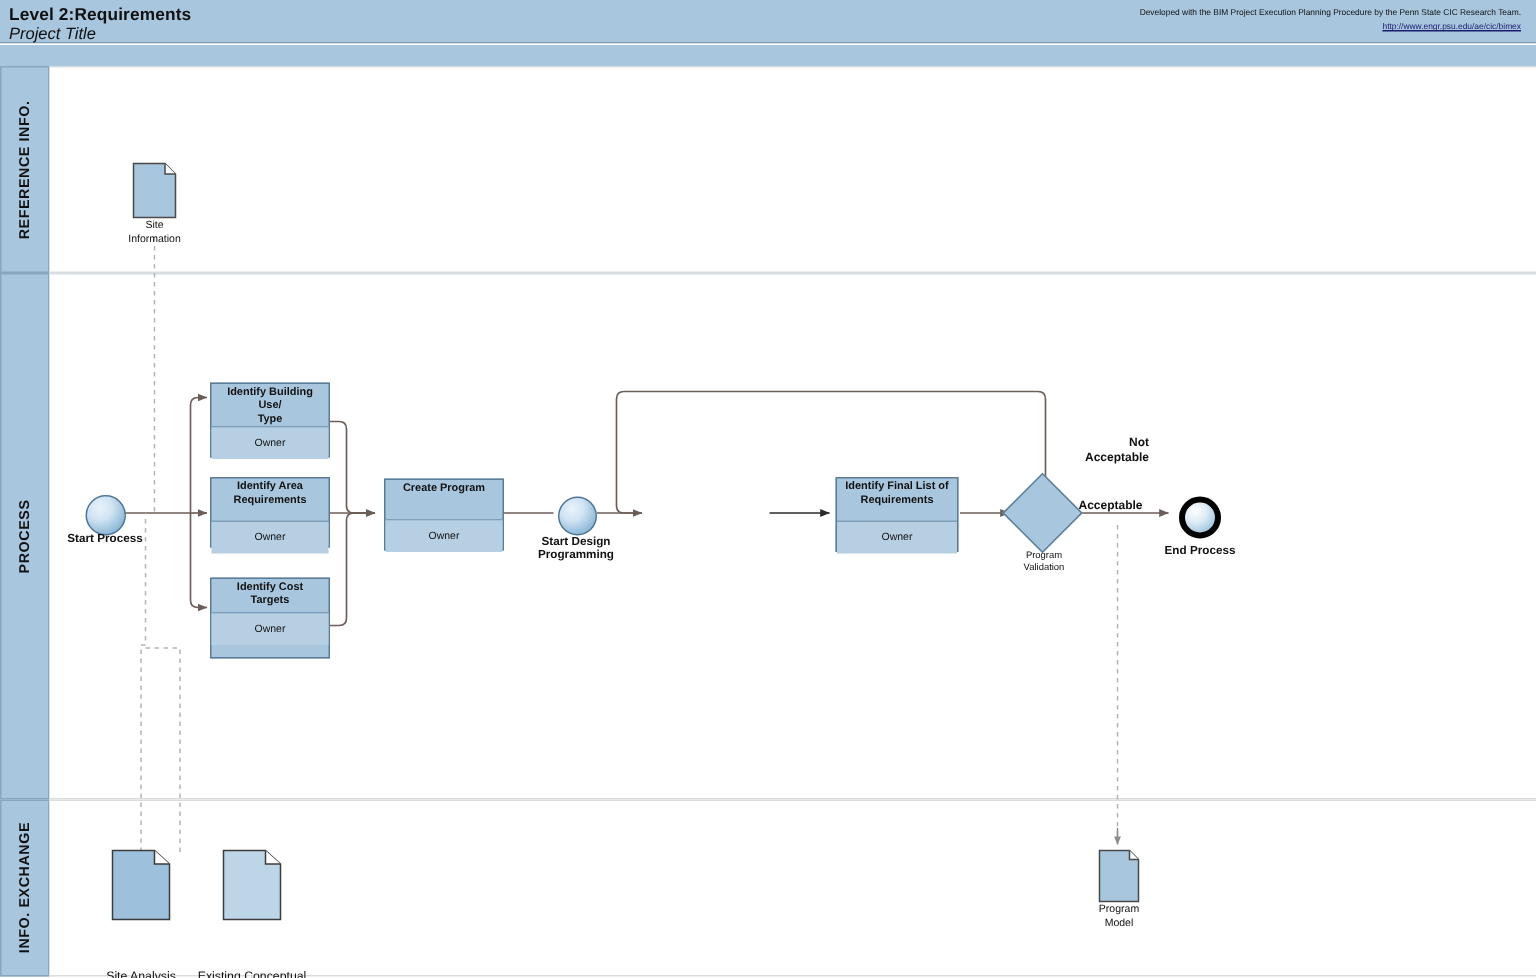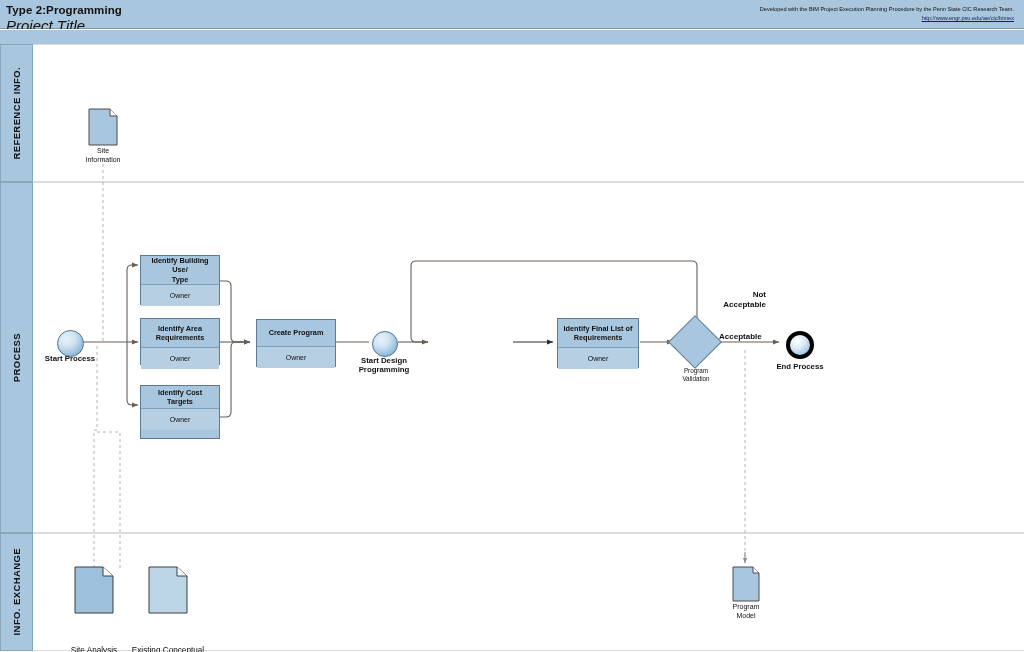--- a/index.html
+++ b/index.html
@@ -2,37 +2,37 @@
 <html><head>
 <meta charset="utf-8">
 <style>
   html,body{margin:0;padding:0;background:#fff;}
   body{font-family:"Liberation Sans", sans-serif;}
   #page{position:relative;width:1024px;height:652px;overflow:hidden;background:#ffffff;}
 
   
   #title-band{position:absolute;left:0;top:0;width:1024px;height:28px;background:#a8c6dd;border-bottom:1px solid #7c9cb5;}
   #title-main{position:absolute;left:6px;top:4px;font-size:11.5px;font-weight:bold;color:#111;letter-spacing:.1px;}
-  #title-sub{position:absolute;left:6px;top:17px;font-size:15px;font-style:italic;color:#111;}
+  #title-sub{position:absolute;left:6px;top:17px;font-size:11px;font-style:italic;color:#111;}
   #credit-line{position:absolute;right:10px;top:6px;font-size:5.6px;color:#111;text-align:right;white-space:nowrap;}
   #credit-url{position:absolute;right:10px;top:15px;font-size:5.6px;color:#1a1a6e;text-decoration:underline;text-align:right;white-space:nowrap;}
   #sub-band{position:absolute;left:0;top:29px;width:1024px;height:14px;background:#a8c6dd;border-top:1px solid #ffffff;border-bottom:1px solid #8fa9bf;}
 
   
   .lane-head{position:absolute;left:0;width:33px;background:#a8c6dd;border:1px solid #8aa6bd;box-sizing:border-box;
              display:flex;align-items:center;justify-content:center;}
   .lane-head span{writing-mode:vertical-rl;transform:rotate(180deg);font-size:9.5px;font-weight:bold;color:#111;letter-spacing:.4px;white-space:nowrap;}
   .lane-body{position:absolute;left:33px;width:991px;background:#ffffff;box-sizing:border-box;border-top:1px solid #d9dde0;border-bottom:1px solid #d9dde0;}
 
   
   #wires{position:absolute;left:0;top:0;width:1024px;height:652px;pointer-events:none;}
 
   
   .task{position:absolute;box-sizing:border-box;border:1px solid #5b7b97;background:#a8c6dd;}
-  .task .t-top{height:28px;display:flex;align-items:center;justify-content:center;text-align:center;
+  .task .t-top{height:28px;display:flex;align-items:flex-start;justify-content:center;text-align:center;
                 font-size:7.3px;font-weight:bold;color:#111;line-height:1.25;padding:0 3px;box-sizing:border-box;}
   .task .t-sep{height:1px;background:#7e9fb9;}
   .task .t-bot{display:flex;align-items:center;justify-content:center;text-align:center;
                 font-size:7px;color:#111;background:#b6cfe3;padding:0 3px;box-sizing:border-box;}
 
   
   .event{position:absolute;border-radius:50%;}
   .event.start{background:radial-gradient(circle at 35% 30%, #e9f3fb 0%, #cfe3f3 35%, #8fb9d8 75%, #6f9fc4 100%);
                border:1px solid #4d7494;}
   .event.end-ring{border:4px solid #000;background:radial-gradient(circle at 35% 30%, #ffffff 0%, #dceaf6 40%, #9dc3de 80%, #7aa8c9 100%);}
@@ -51,21 +51,21 @@
 
   
   .flow-label{position:absolute;font-size:8px;font-weight:bold;color:#111;text-align:right;line-height:1.25;white-space:nowrap;}
 </style>
 </head>
 <body>
 
 <div id="page">
 
   <div id="title-band"></div>
-  <div id="title-main">Type 2:Programming</div>
+  <div id="title-main">Level 2:Requirements</div>
   <div id="title-sub">Project Title</div>
   <div id="credit-line">Developed with the BIM Project Execution Planning Procedure by the Penn State CIC Research Team.</div>
   <a id="credit-url" href="#">http://www.engr.psu.edu/ae/cic/bimex</a>
   <div id="sub-band"></div>
 
   <div class="lane-head" style="top:44px;height:138px;">
     <span>REFERENCE INFO.</span>
   </div>
   <div class="lane-body" style="top:44px;height:138px;"></div>
 

